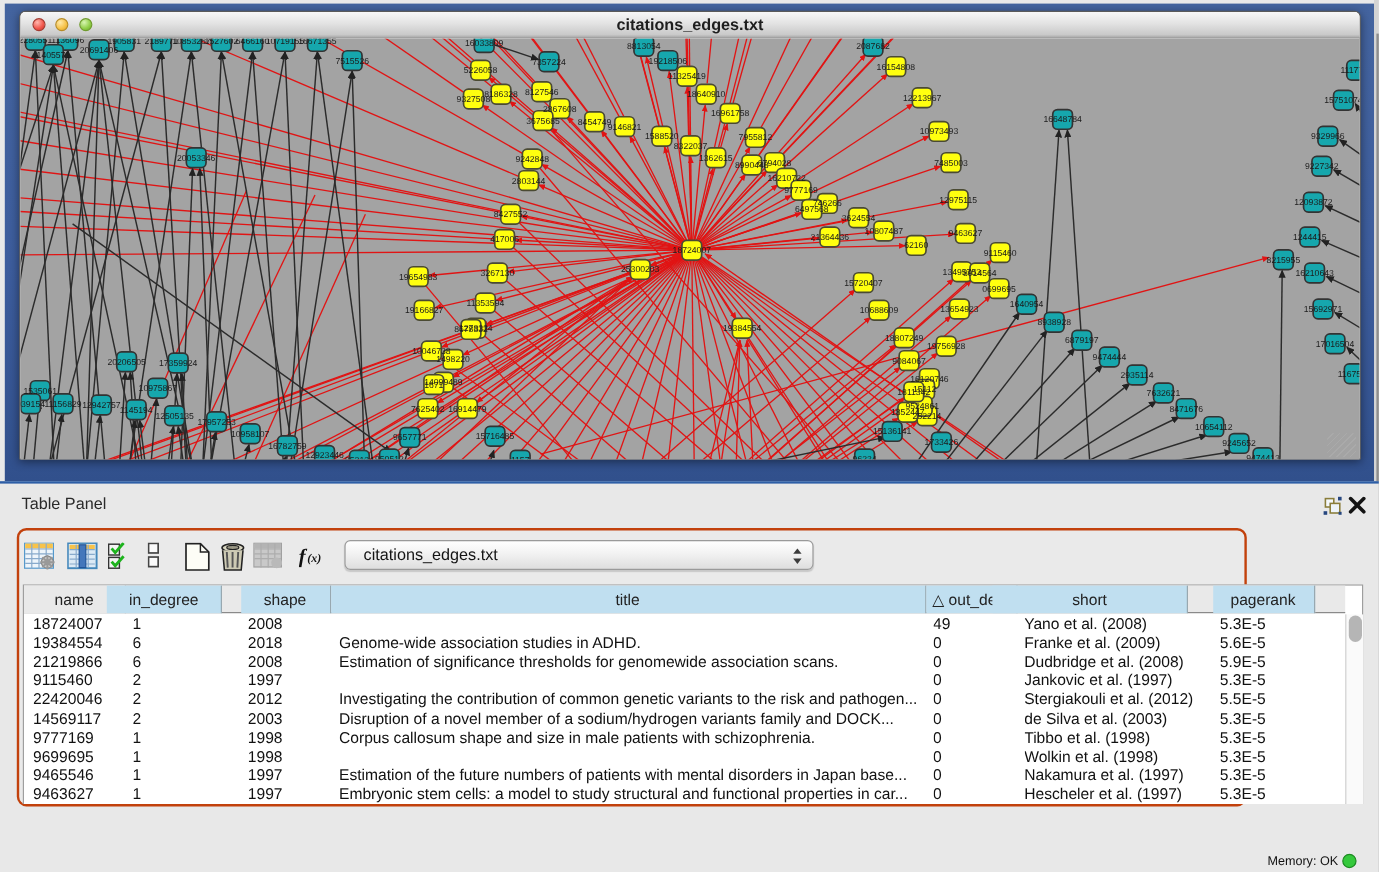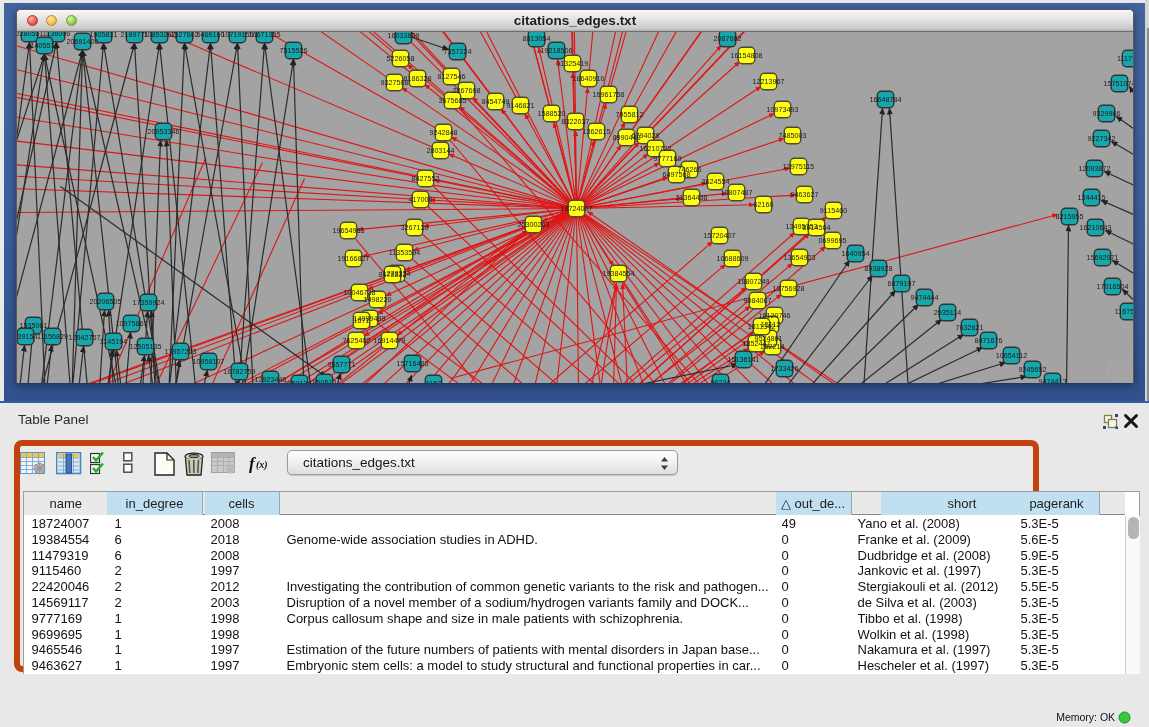--- a/index.html
+++ b/index.html
@@ -17,21 +17,21 @@
  font-size:13.5px;font-weight:bold;color:#1e1e1e}
 .tl{position:absolute;top:5px;width:11px;height:11px;border-radius:50%}
 #canvas{position:absolute;left:0;top:22px;width:1116px;height:351px;
  background:#a3a3a3;overflow:hidden}
 #grip{position:absolute;right:3px;bottom:2px;width:24px;height:20px;
  background:repeating-linear-gradient(135deg,transparent 0 3px,#aaa 3px 4px)}
 #tablepanel{position:absolute;left:0;top:401px;width:1149px;height:326px;
  background:#e8e8e8;border-top:2px solid #2d5ea6}
 #tphead .t{position:absolute;left:18px;top:9px;font-size:13.5px;color:#2a2a2a}
 #container{position:absolute;left:14px;top:37px;width:1025px;height:232px;
- border:6px solid #c2410c;border-radius:8px;background:#eaeaea}
+ border:2px solid #c2410c;border-radius:8px;background:#eaeaea}
 .tbi{position:absolute;top:49px;z-index:5}
 #grid{position:absolute;left:3px;top:45px;width:1117px;height:183px;
  border:1px solid #9e9e9e;background:#fff}
 #ghead{position:absolute;left:0;top:0;width:1101px;height:23px;background:#e9e9e9;
  border-bottom:1px solid #8a8a8a}
 .hc{position:absolute;top:0;height:23px;background:#c0dff0;
  border-right:1px solid #98a8b0;font-size:13px;color:#222;text-align:center;
  line-height:23px;overflow:hidden}
 #gbody{position:absolute;left:0;top:24px;width:1101px;height:158px;background:#fff;
  overflow:hidden;font-size:13px;color:#111}
@@ -626,24 +626,25 @@
  <circle cx="19.5" cy="17" r="4.5" fill="#b9b9b9"></circle>
 </svg>
 <svg class="tbi" style="left:249px;top:51px" width="23" height="19" viewBox="0 0 23 19">
  <text x="0" y="15" font-size="17" font-style="italic" font-weight="bold" font-family="Liberation Serif,serif" fill="#111">f</text>
  <text x="7" y="14" font-size="10" font-style="italic" font-weight="bold" font-family="Liberation Serif,serif" fill="#111">(x)</text>
 </svg>
   <div id="container">
     <div id="grid">
       <div id="ghead">
         <div class="hc" style="left:0;width:84.5px;background:#e9e9e9;border-right:1px solid #9e9e9e">name</div>
-        <div class="hc" style="left:83px;width:96px">in_degree</div>
-        <div class="hc" style="left:180.5px;width:75px">cells</div>
+        <div class="hc" style="left:69px;width:96px">in_degree</div>
+        <div class="hc" style="left:180.5px;width:75px">shape</div>
+        <div class="hc" style="left:255.5px;width:496px">title</div>
         <div class="hc" style="left:751.5px;width:76px">△ out_de...</div>
-        <div class="hc" style="left:857px;width:163px">short</div>
+        <div class="hc" style="left:807px;width:163px">short</div>
         <div class="hc" style="left:990.5px;width:85px">pagerank</div>
       </div>
       <div id="gbody">
 <div class="tr" style="top:0.0px">
             <span style="left:7.5px">18724007</span>
             <span style="left:90.5px">1</span>
             <span style="left:186.5px">2008</span>
             <span style="left:757.5px">49</span>
             <span style="left:833.5px">Yano et al. (2008)</span>
             <span style="left:996.5px">5.3E-5</span>
@@ -651,23 +652,24 @@
 <div class="tr" style="top:15.8px">
             <span style="left:7.5px">19384554</span>
             <span style="left:90.5px">6</span>
             <span style="left:186.5px">2018</span>
             <span style="left:262.5px">Genome-wide association studies in ADHD.</span>
             <span style="left:757.5px">0</span>
             <span style="left:833.5px">Franke et al. (2009)</span>
             <span style="left:996.5px">5.6E-5</span>
           </div>
 <div class="tr" style="top:31.6px">
-            <span style="left:7.5px">11479319</span>
+            <span style="left:7.5px">21219866</span>
             <span style="left:90.5px">6</span>
             <span style="left:186.5px">2008</span>
+            <span style="left:262.5px">Estimation of significance thresholds for genomewide association scans.</span>
             <span style="left:757.5px">0</span>
             <span style="left:833.5px">Dudbridge et al. (2008)</span>
             <span style="left:996.5px">5.9E-5</span>
           </div>
 <div class="tr" style="top:47.4px">
             <span style="left:7.5px">9115460</span>
             <span style="left:90.5px">2</span>
             <span style="left:186.5px">1997</span>
             <span style="left:757.5px">0</span>
             <span style="left:833.5px">Jankovic et al. (1997)</span>

